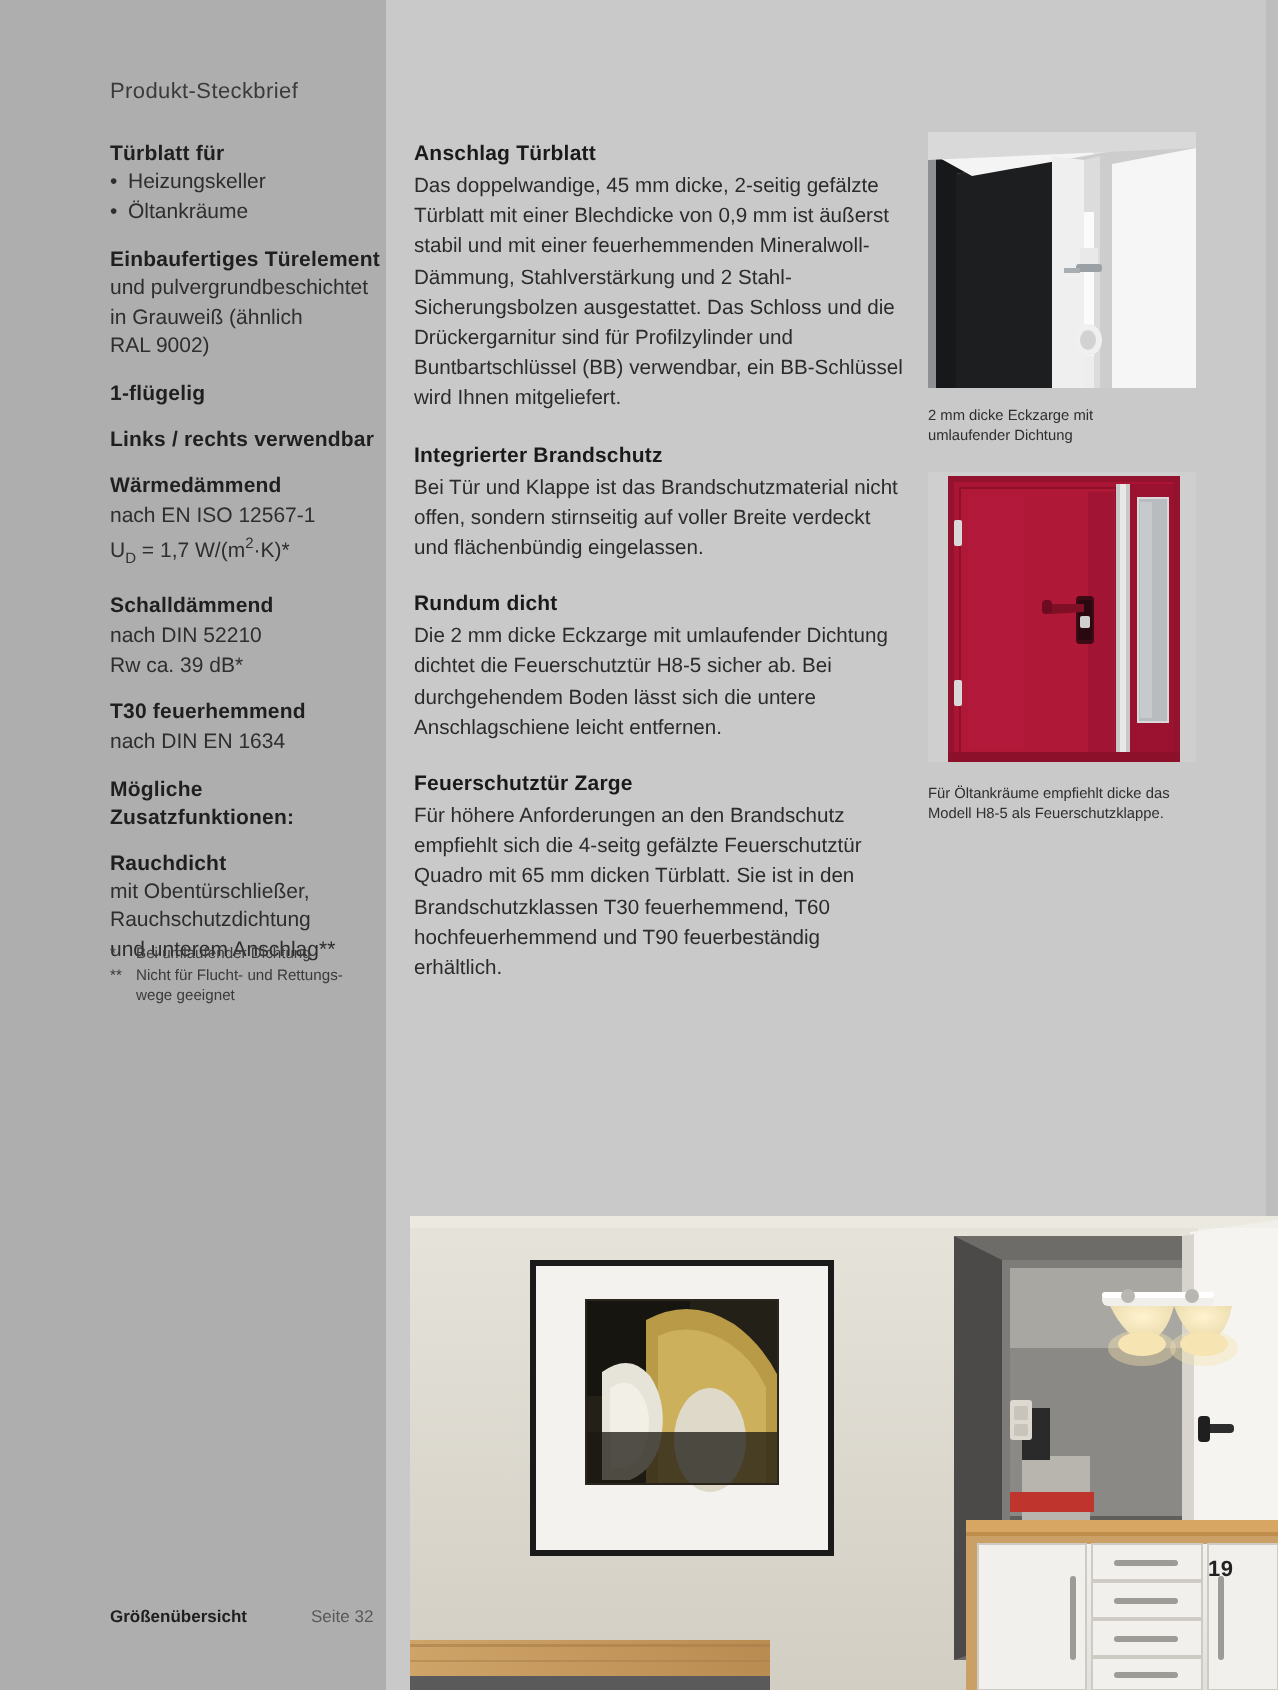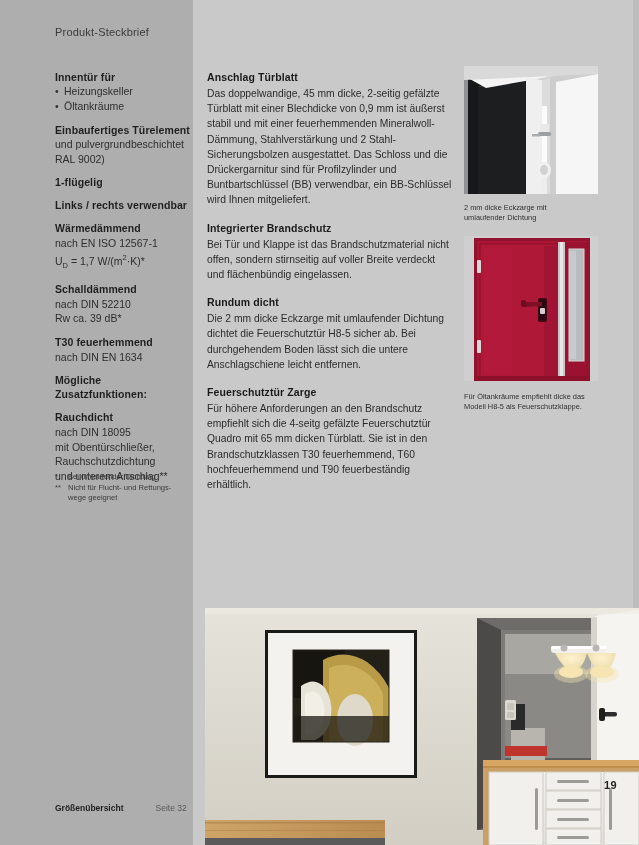--- a/index.html
+++ b/index.html
@@ -34,21 +34,21 @@
     background: #c9c9c9;
   }
   .bg-right-edge {
     position: absolute;
     right: 0; top: 0;
     width: 6px; height: 845px;
     background: #bdbdbd;
   }
   .brief-title {
     position: absolute;
-    left: 55px; top: 26px;
+    left: 55px; top: 40px;
     width: 160px;
     font-size: 11px;
     letter-spacing: 0.2px;
     color: #3a3a3a;
   }
   .sb-block { margin-bottom: 9px; }
   .sb-head {
     font-size: 10.5px;
     font-weight: bold;
     line-height: 14px;
@@ -189,28 +189,29 @@
 
   <div class="bg-sidebar"></div>
   <div class="bg-main"></div>
   <div class="bg-right-edge"></div>
 
   <div class="brief-title">Produkt-Steckbrief</div>
 
   <div class="sidebar-content">
 
     <div class="sb-block">
-      <div class="sb-head">Innentür für</div>
+      <div class="sb-head">Türblatt für</div>
       <div class="sb-bullet">Heizungskeller</div>
       <div class="sb-bullet">Öltankräume</div>
     </div>
 
     <div class="sb-block">
       <div class="sb-head">Einbaufertiges Türelement</div>
       <div class="sb-line">und pulvergrundbeschichtet</div>
+      <div class="sb-line">in Grauweiß (ähnlich</div>
       <div class="sb-line">RAL 9002)</div>
     </div>
 
     <div class="sb-block">
       <div class="sb-head">1-flügelig</div>
     </div>
 
     <div class="sb-block">
       <div class="sb-head">Links / rechts verwendbar</div>
     </div>
@@ -232,21 +233,20 @@
       <div class="sb-line sb-body-top">nach DIN EN 1634</div>
     </div>
 
     <div class="sb-block">
       <div class="sb-head">Mögliche</div>
       <div class="sb-head">Zusatzfunktionen:</div>
     </div>
 
     <div class="sb-block">
       <div class="sb-head">Rauchdicht</div>
-      <div class="sb-line sb-body-top">nach DIN 18095</div>
       <div class="sb-line">mit Obentürschließer,</div>
       <div class="sb-line">Rauchschutzdichtung</div>
       <div class="sb-line">und unterem Anschlag**</div>
     </div>
 
   </div>
 
   <div class="footnotes">
     <div class="fn-row">
       <span class="fn-mark">*</span>

